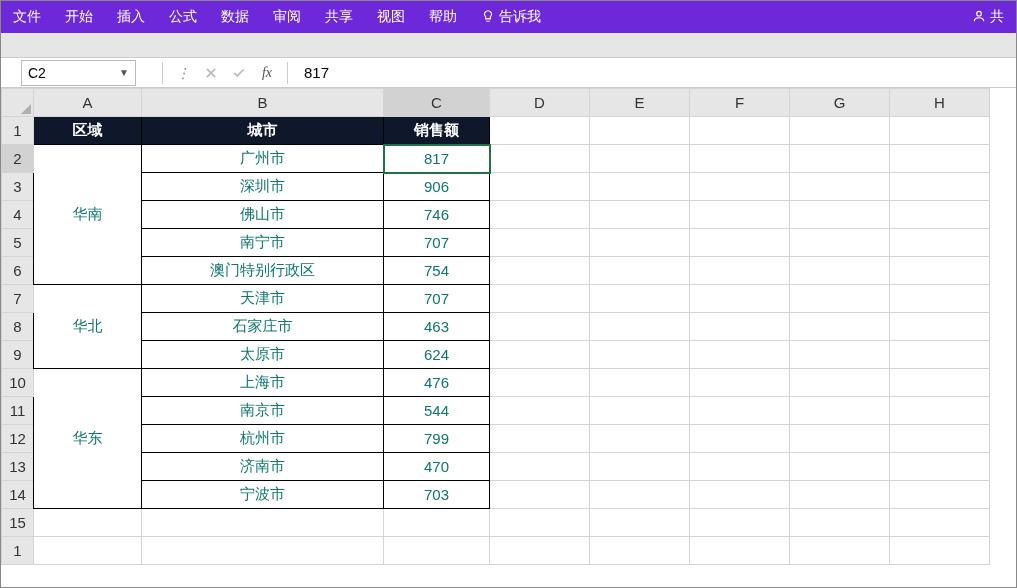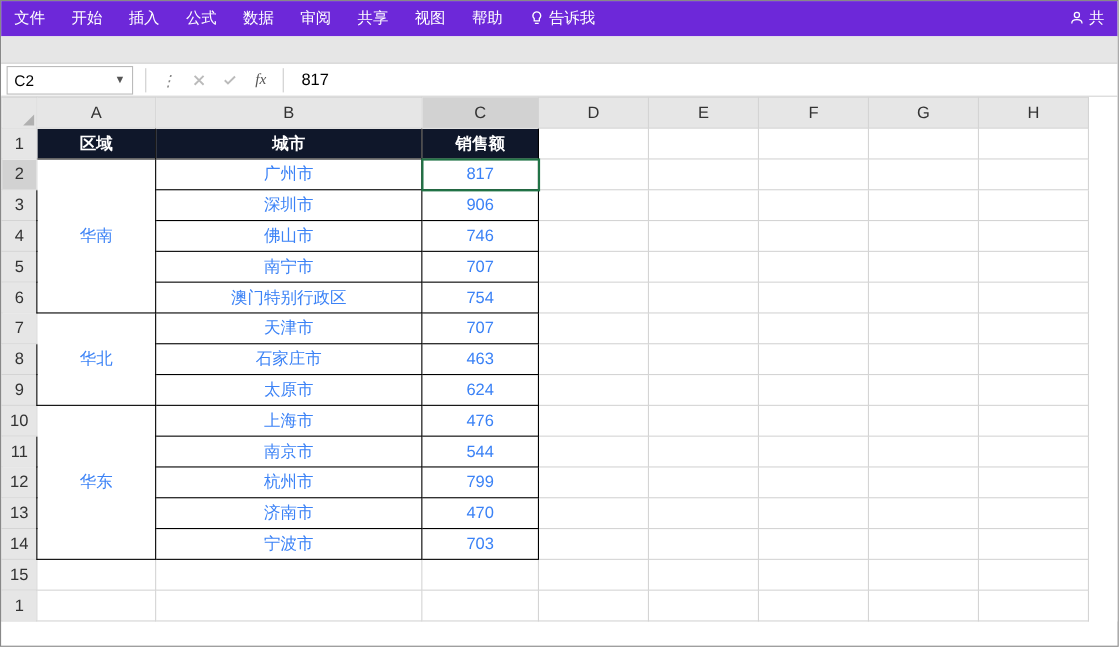--- a/index.html
+++ b/index.html
@@ -45,21 +45,21 @@
       display: flex;
       align-items: center;
       height: 30px;
       border-bottom: 1px solid #ccc;
       background: #fff;
     }
     .name-box {
       width: 115px;
       height: 26px;
       border: 1px solid #bbb;
-      margin: 0 5px;
+      margin: 0 20px;
       padding: 0 6px;
       display: flex;
       align-items: center;
       justify-content: space-between;
       font-size: 14px;
       background: #fff;
     }
     .name-box-dropdown {
       color: #555;
       font-size: 10px;
@@ -159,21 +159,21 @@
     
     
     .hdr {
       background: #0f172a;
       color: #fff;
       font-weight: bold;
       border: 1px solid #000 !important;
     }
     .bordered {
       border: 1px solid #000 !important;
-      color: #3b82f6;
+      color: #0f766e;
     }
     .selected-cell {
       outline: 2px solid #217346;
       outline-offset: -1px;
       position: relative;
     }
     
     svg.icon { width:14px; height:14px; }
   </style>
 </head>

